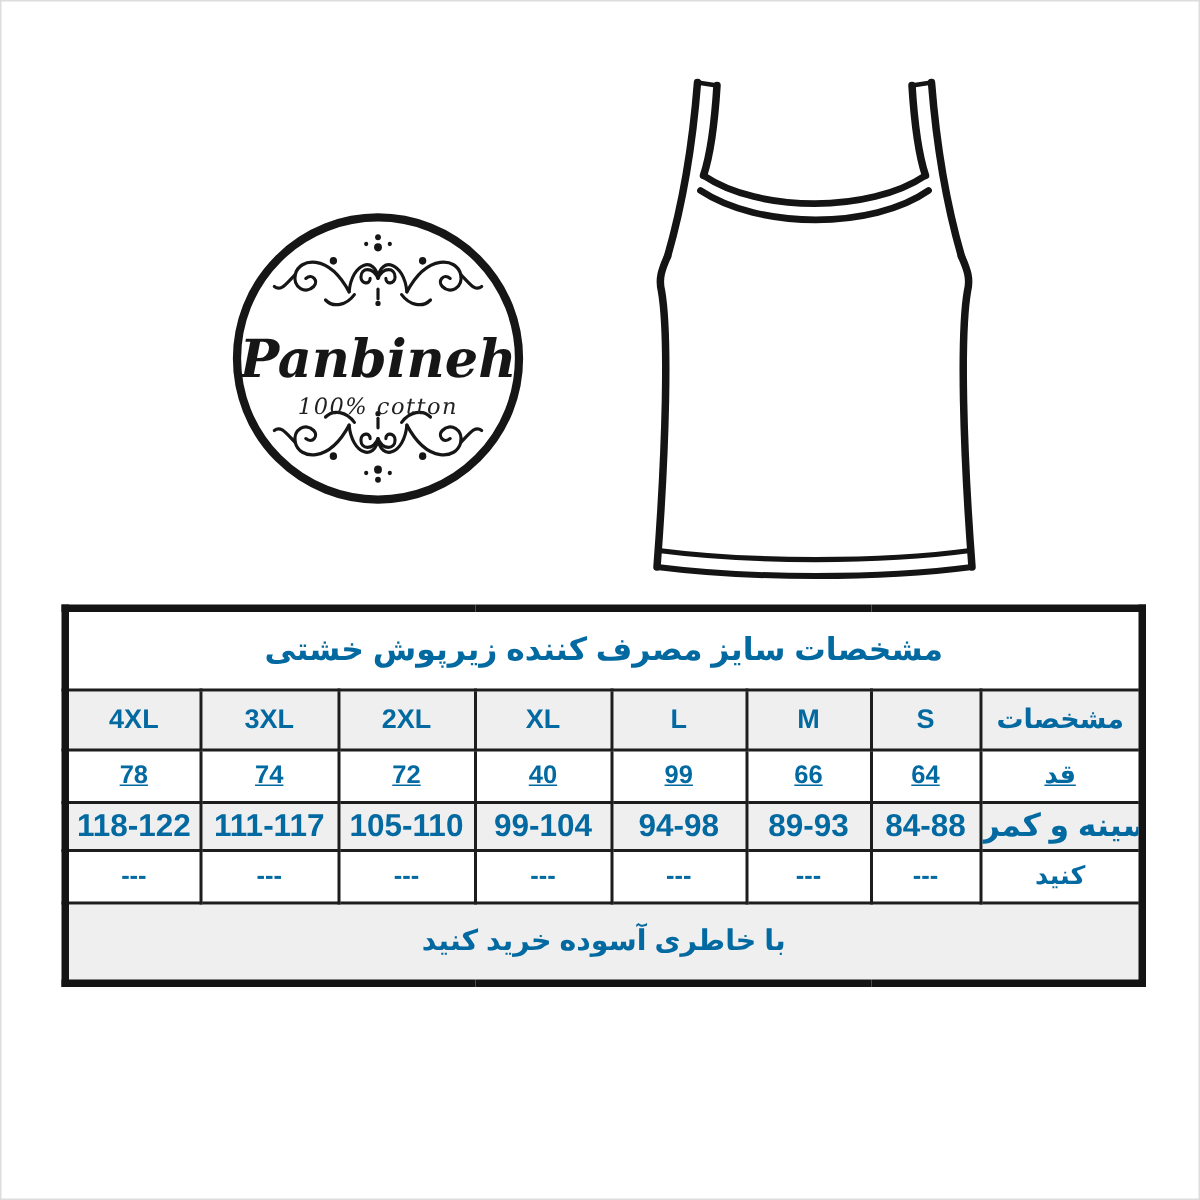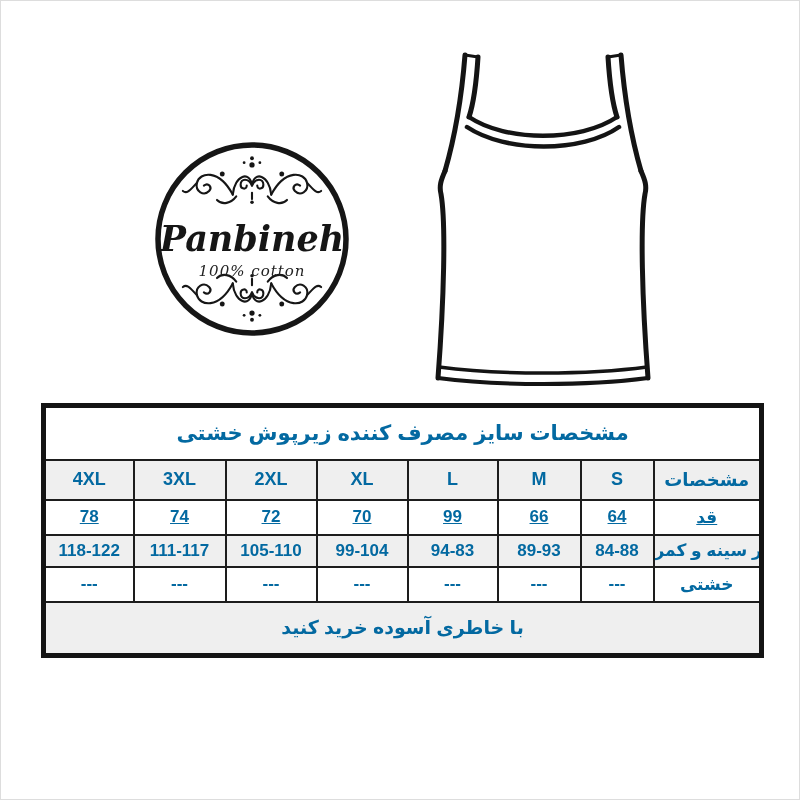--- a/index.html
+++ b/index.html
@@ -37,21 +37,21 @@
     font-family:"Liberation Sans","DejaVu Sans",sans-serif;
     overflow:hidden; white-space:nowrap;
   }
   td.cell-title {
     height:54px; border-bottom:4px solid #141414;
     font-family:"DejaVu Sans",sans-serif;
     font-size:21px; color:#ee1113; background:#ffffff;
   }
   tr.row-sizes td   { height:40px; font-size:18px; background:#efefef; }
   tr.row-ghad td    { height:35px; font-size:17px; background:#ffffff;text-decoration:underline; }
-  tr.row-door td    { height:32px; font-size:17px; background:#efefef; }
+  tr.row-door td    { height:32px; font-size:21px; background:#efefef; }
   tr.row-astin td   { height:35px; font-size:17px; background:#ffffff; }
   td.cell-speclabel {
     border-left:4px solid #141414;
     font-family:"DejaVu Sans",sans-serif; font-size:16px;
   }
   td.cell-footer {
     height:54px; border-top:4px solid #141414;
     font-family:"DejaVu Sans",sans-serif;
     font-size:19px; color:#ee1113; background:#efefef;
   }
@@ -142,45 +142,45 @@
         <td>XL</td>
         <td>L</td>
         <td>M</td>
         <td>S</td>
         <td class="cell-speclabel">مشخصات</td>
       </tr>
       <tr class="row-ghad">
         <td>78</td>
         <td>74</td>
         <td>72</td>
-        <td>70</td>
+        <td>40</td>
         <td>99</td>
         <td>66</td>
         <td>64</td>
         <td class="cell-speclabel">قد</td>
       </tr>
       <tr class="row-door">
         <td>118-122</td>
         <td>111-117</td>
         <td>105-110</td>
         <td>99-104</td>
-        <td>94-83</td>
+        <td>94-98</td>
         <td>89-93</td>
         <td>84-88</td>
         <td class="cell-speclabel">دور سینه و کمر</td>
       </tr>
       <tr class="row-astin">
         <td>---</td>
         <td>---</td>
         <td>---</td>
         <td>---</td>
         <td>---</td>
         <td>---</td>
         <td>---</td>
-        <td class="cell-speclabel">خشتی</td>
+        <td class="cell-speclabel">کنید</td>
       </tr>
       <tr>
         <td colspan="8" class="cell-footer">با خاطری آسوده خرید کنید</td>
       </tr>
     </tbody>
   </table>
 
 </div>
 
 </body></html>

